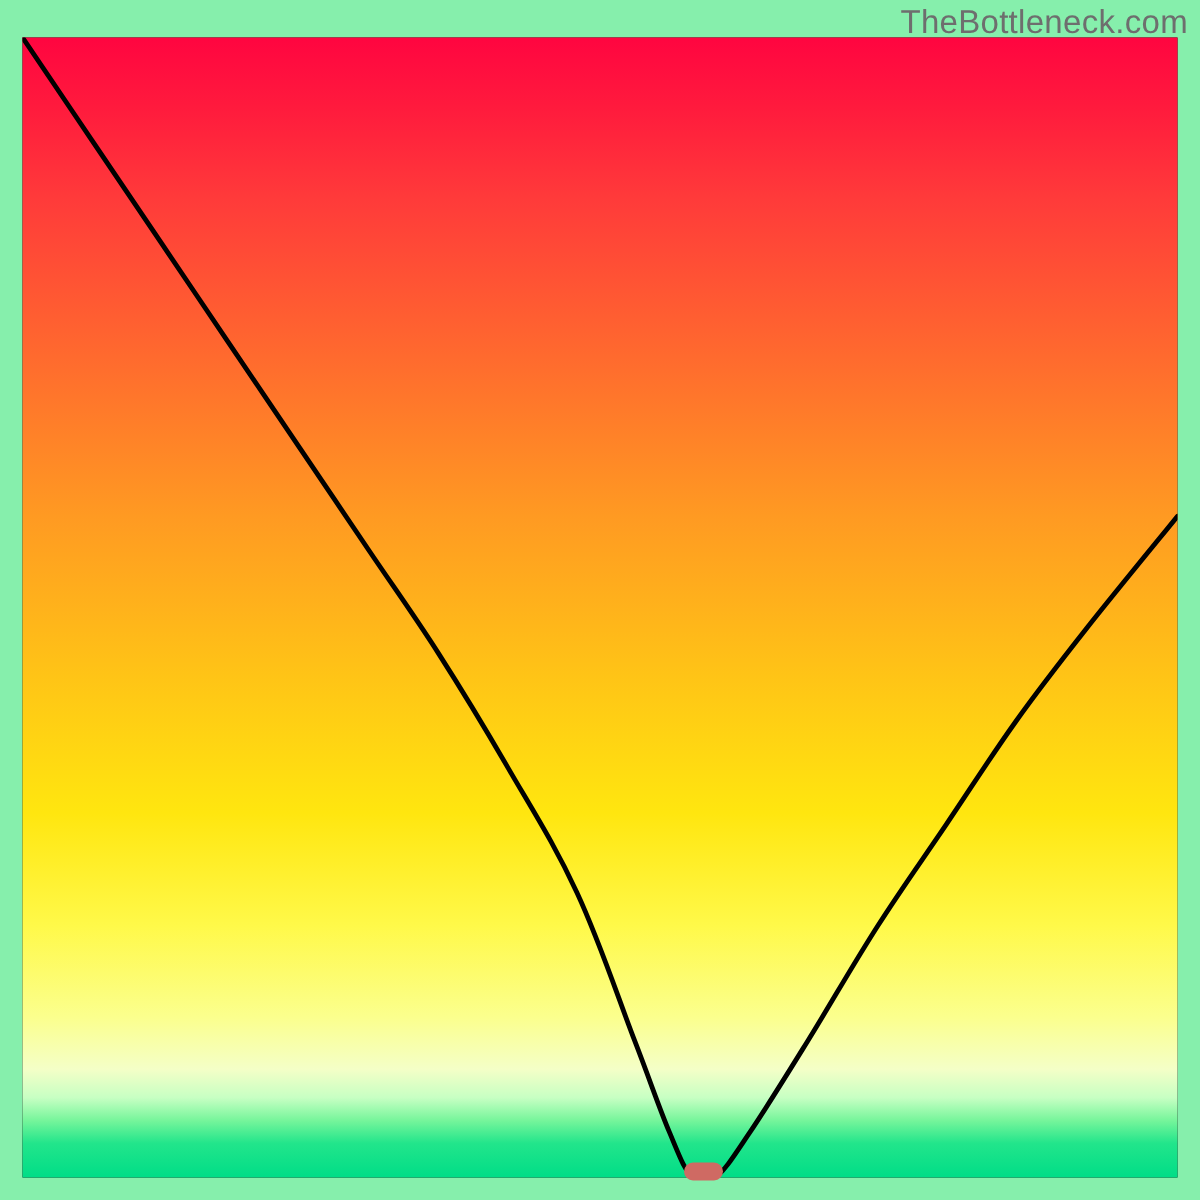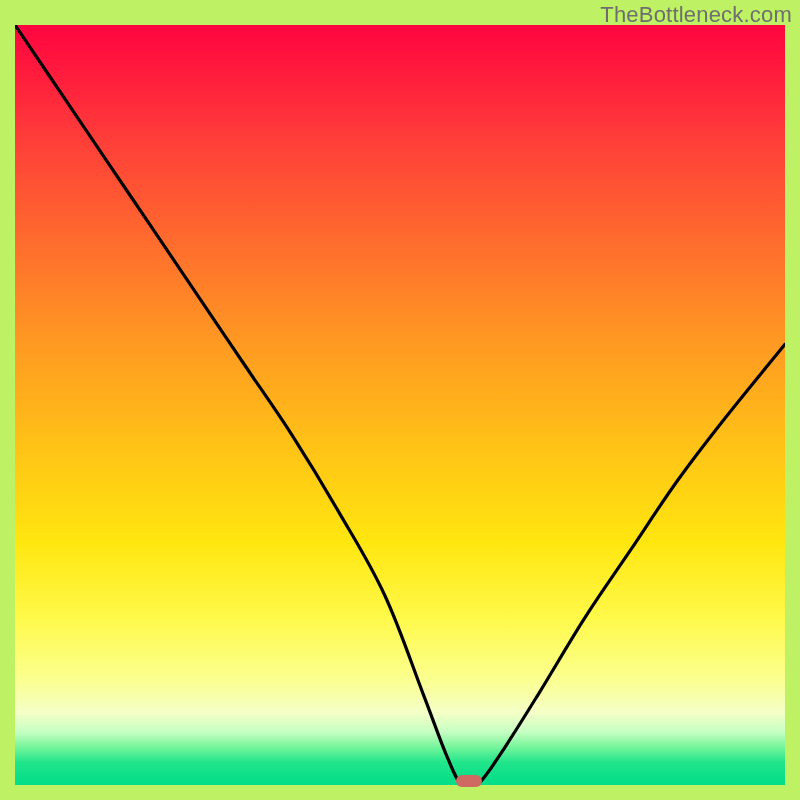--- a/index.html
+++ b/index.html
@@ -8,21 +8,21 @@
     width: 800px;
     height: 800px;
     background: #000;
     overflow: hidden;
     font-family: Arial, Helvetica, sans-serif;
   }
   .frame {
     position: relative;
     width: 800px;
     height: 800px;
-    background: #bef264;
+    background: #86efac;
   }
   .watermark {
     position: absolute;
     top: 2px;
     right: 8px;
     color: #6e6e6e;
     font-size: 22px;
     font-weight: 500;
     letter-spacing: 0.2px;
     user-select: none;

